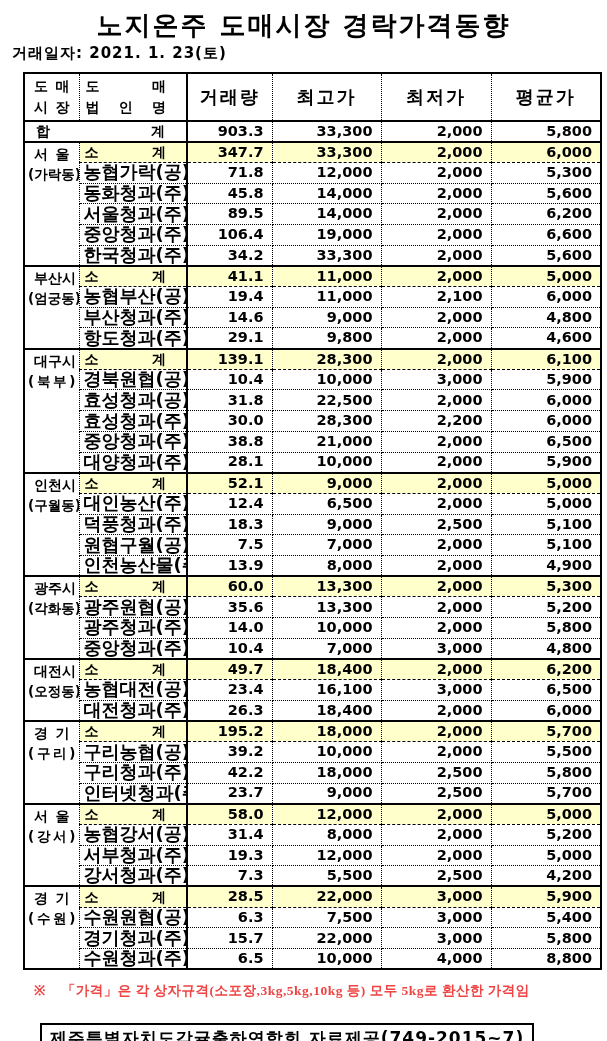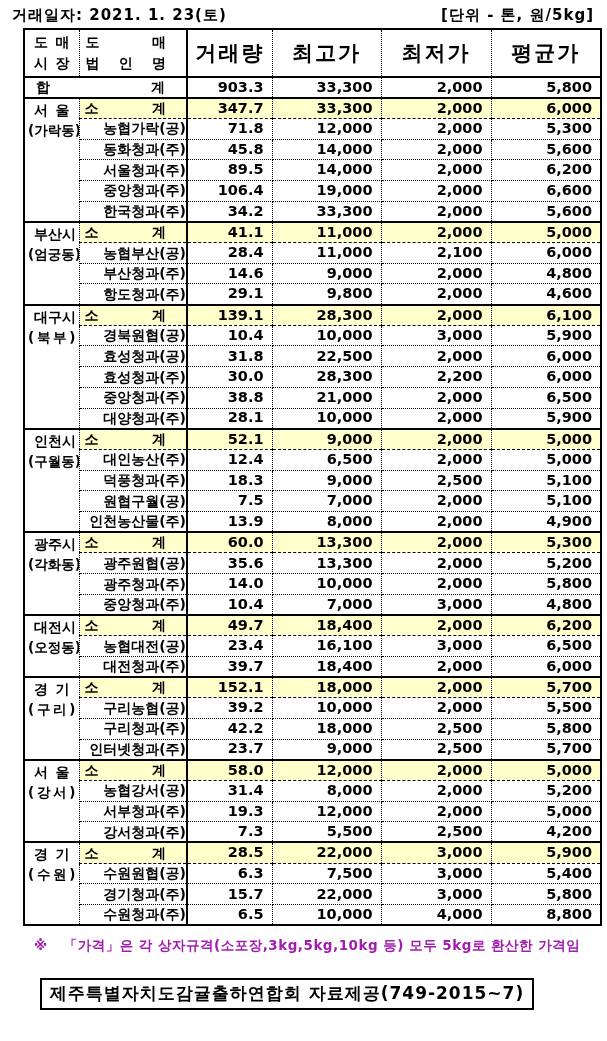--- a/index.html
+++ b/index.html
@@ -7,47 +7,47 @@
   body {
     width:607px; height:1041px; background:#ffffff; color:#000;
     font-family:"DejaVu Sans", sans-serif; font-weight:bold; overflow:hidden;
   }
   .page { width:607px; height:1041px; position:relative; }
   .title {
     text-align:center; font-size:26px; font-weight:bold;
     letter-spacing:2px; padding-top:8px; height:44px;
   }
   .meta-row {
-    display:flex; justify-content:space-between; align-items:flex-end;
+    display:flex; justify-content:space-between; 
     padding:0 13px 3px 12px; font-size:15px; height:28px; letter-spacing:1px;
   }
   table.price-table {
     border-collapse:collapse; table-layout:fixed;
     margin-left:23px; width:577px;
     border:2px solid #000;
   }
   th, td {
     height:20.7px; padding:0; font-size:14px; line-height:1.05;
     font-weight:bold; overflow:hidden; white-space:nowrap;
   }
   th { height:48px; border-bottom:2px solid #000; font-weight:bold; }
   .c1 { border-right:1px dotted #000; }
   .c2 { border-right:2px solid #000; }
   .c3, .c4, .c5 { border-right:1px dotted #000; }
   .hdr-split { padding:2px 9px; }
   .hdr-split .spread { line-height:21px; }
   .hdr-c2 { padding:2px 20px 2px 6px; }
-  .hdr-center { text-align:center; font-size:21px; letter-spacing:2px;margin-left:8px; }
+  .hdr-center { text-align:center; font-size:18px; letter-spacing:2px;margin-left:8px; }
   .spread { display:flex; justify-content:space-between; }
   .merged-total { padding:0 21px 0 11px; }
   .sub-label { padding:0 20px 0 5px; }
   .market { vertical-align:top; padding:0 2px; }
   .market-l1 { padding:1px 7px 0 7px; line-height:20px; }
   .market-l2 { padding:0 1px; line-height:20px; font-size:13.5px; }
-  .corp { text-align:right; padding-left:4px; font-size:14px; }
+  .corp { text-align:right; padding-left:4px; font-size:18px; }
   .num { text-align:right; padding-right:8px; font-size:14.5px; }
   .yl { background:#FFFFCC; }
   .total-row td { border-bottom:2px solid #000; }
   .group-start td { border-top:2px solid #000; }
   .sub-b { border-bottom:1px dashed #000; }
   .company-row td { border-bottom:1px dotted #000; }
   .footnote {
     margin-top:11px; padding-left:34px; font-size:13.5px;
     letter-spacing:0.5px;
   }
@@ -55,24 +55,24 @@
   .source-box {
     width:494px; margin:23px auto 0 40px; border:2px solid #000;
     text-align:center; font-size:17px; padding:2px 0 3px 0; letter-spacing:1px;
   }
 </style>
 </head>
 <body>
 
 <div class="page">
 
+  <div class="title">노지온주 도매시장 경락가격동향</div>
 
   <div class="meta-row">
     <span>거래일자: 2021. 1. 23(토)</span>
-    <span>[단위 - 톤, 원/5kg]</span>
   </div>
 
   <table class="price-table">
     <colgroup>
       <col style="width:55px">
         <col style="width:108px">
         <col style="width:85px">
       <col style="width:109px">
         <col style="width:110px">
         <col style="width:110px">
@@ -200,21 +200,21 @@
               <span>계</span>
             </div>
           </td>
           <td class="c3 num yl sub-b">41.1</td>
           <td class="c4 num yl sub-b">11,000</td>
           <td class="c5 num yl sub-b">2,000</td>
           <td class="num yl sub-b">5,000</td>
         </tr>
         <tr class="company-row">
           <td class="c2 corp">농협부산(공)</td>
-          <td class="c3 num">28.4</td>
+          <td class="c3 num">19.4</td>
           <td class="c4 num">11,000</td>
           <td class="c5 num">2,100</td>
           <td class="num">6,000</td>
         </tr>
         <tr class="company-row">
           <td class="c2 corp">부산청과(주)</td>
           <td class="c3 num">14.6</td>
           <td class="c4 num">9,000</td>
           <td class="c5 num">2,000</td>
           <td class="num">4,800</td>
@@ -415,21 +415,21 @@
         </tr>
         <tr class="company-row">
           <td class="c2 corp">농협대전(공)</td>
           <td class="c3 num">23.4</td>
           <td class="c4 num">16,100</td>
           <td class="c5 num">3,000</td>
           <td class="num">6,500</td>
         </tr>
         <tr class="company-row">
           <td class="c2 corp">대전청과(주)</td>
-          <td class="c3 num">39.7</td>
+          <td class="c3 num">26.3</td>
           <td class="c4 num">18,400</td>
           <td class="c5 num">2,000</td>
           <td class="num">6,000</td>
         </tr>
         <tr class="subtotal-row group-start">
           <td class="c1 market" rowspan="4">
             <div class="spread market-l1">
               <span>경</span>
               <span>기</span>
             </div>
@@ -439,21 +439,21 @@
               <span>리</span>
               <span>)</span>
             </div>
           </td>
           <td class="c2 yl sub-b sub-label">
             <div class="spread">
               <span>소</span>
               <span>계</span>
             </div>
           </td>
-          <td class="c3 num yl sub-b">152.1</td>
+          <td class="c3 num yl sub-b">195.2</td>
           <td class="c4 num yl sub-b">18,000</td>
           <td class="c5 num yl sub-b">2,000</td>
           <td class="num yl sub-b">5,700</td>
         </tr>
         <tr class="company-row">
           <td class="c2 corp">구리농협(공)</td>
           <td class="c3 num">39.2</td>
           <td class="c4 num">10,000</td>
           <td class="c5 num">2,000</td>
           <td class="num">5,500</td>
@@ -558,21 +558,21 @@
         <tr class="company-row">
           <td class="c2 corp">수원청과(주)</td>
           <td class="c3 num">6.5</td>
           <td class="c4 num">10,000</td>
           <td class="c5 num">4,000</td>
           <td class="num">8,800</td>
         </tr>
       </tbody>
   </table>
 
-  <div class="footnote" style="color:#a21caf;">
+  <div class="footnote" style="color:#ef4444;font-family:Liberation Serif, serif;">
     <span class="marker">※</span><span>「가격」은 각 상자규격(소포장,3kg,5kg,10kg 등) 모두 5kg로 환산한 가격임</span>
   </div>
 
   <div class="source-box">
     <span>제주특별자치도감귤출하연합회 자료제공(749-2015~7)</span>
   </div>
 
 </div>
 
 </body></html>

